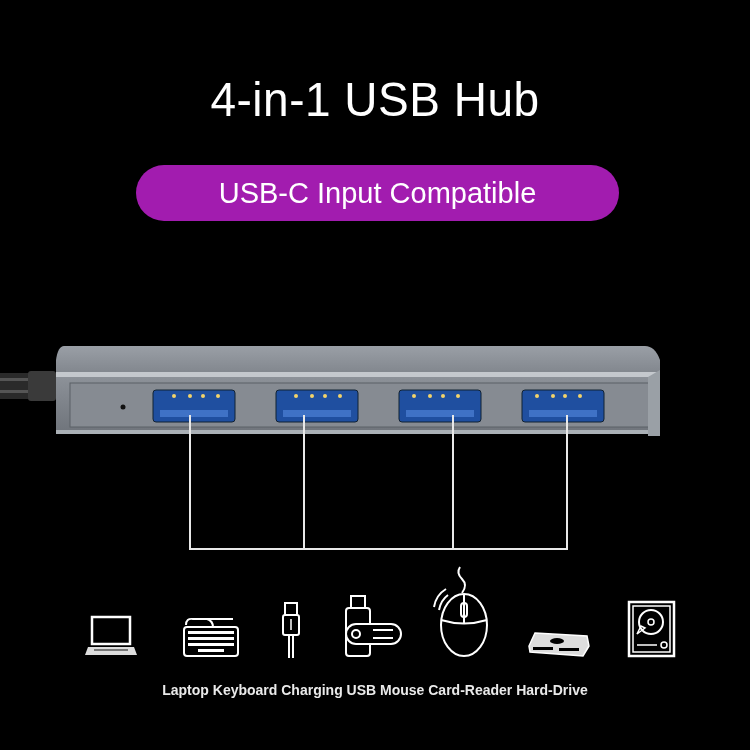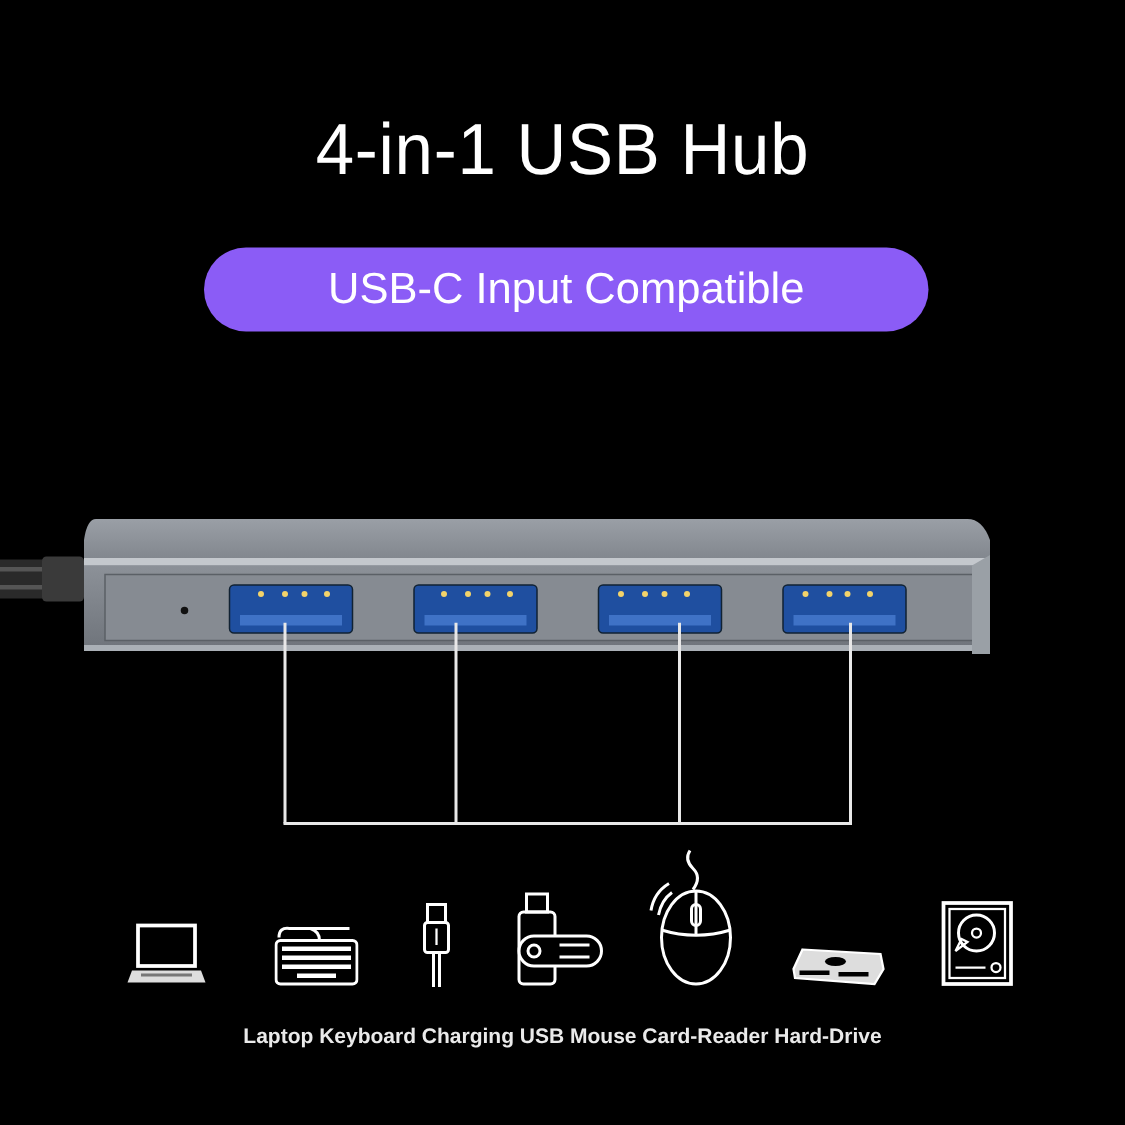--- a/index.html
+++ b/index.html
@@ -1,18 +1,18 @@
 <!DOCTYPE html>
 <html><head>
 <meta charset="utf-8">
 <style>
   html, body { margin:0; padding:0; background:#000; }
   body { width:750px; height:750px; position:relative; overflow:hidden; font-family:"Liberation Sans", sans-serif; color:#fff; }
   .title { position:absolute; top:72px; left:0; width:750px; text-align:center; font-size:46px; font-weight:normal; letter-spacing:0.5px; transform:scaleY(1.05); }
-  .pill { position:absolute; left:136px; top:165px; width:483px; height:56px; border-radius:28px; background:#8b5cf6; text-align:center; line-height:56px; font-size:29px; color:#fff; }
+  .pill { position:absolute; left:136px; top:165px; width:483px; height:56px; border-radius:28px; background:#a21caf; text-align:center; line-height:56px; font-size:29px; color:#fff; }
   .hub { position:absolute; left:0; top:340px; width:750px; height:110px; }
   .caption { position:absolute; top:682px; left:0; width:750px; text-align:center; font-size:14px; font-weight:bold; color:#eaeaea; }
   .icon { position:absolute; }
 </style>
 </head>
 <body>
 
 <div class="title">4-in-1 USB Hub</div>
 <div class="pill">USB-C Input Compatible</div>
 

